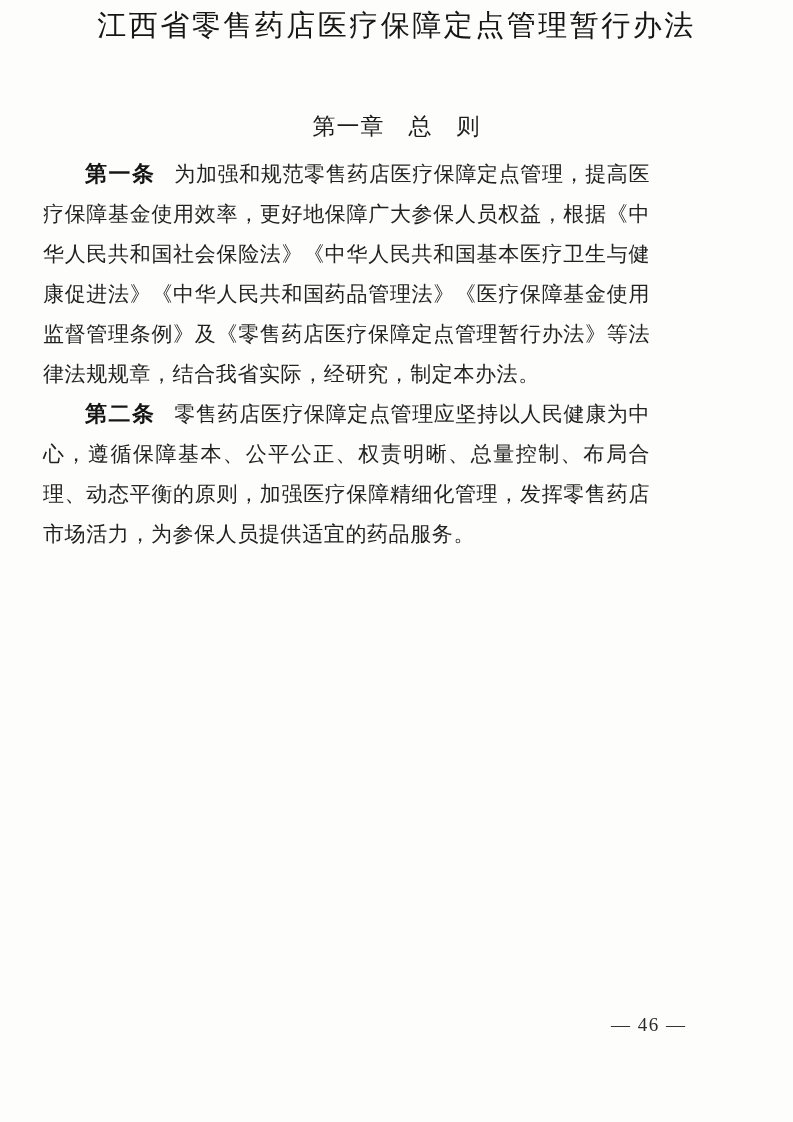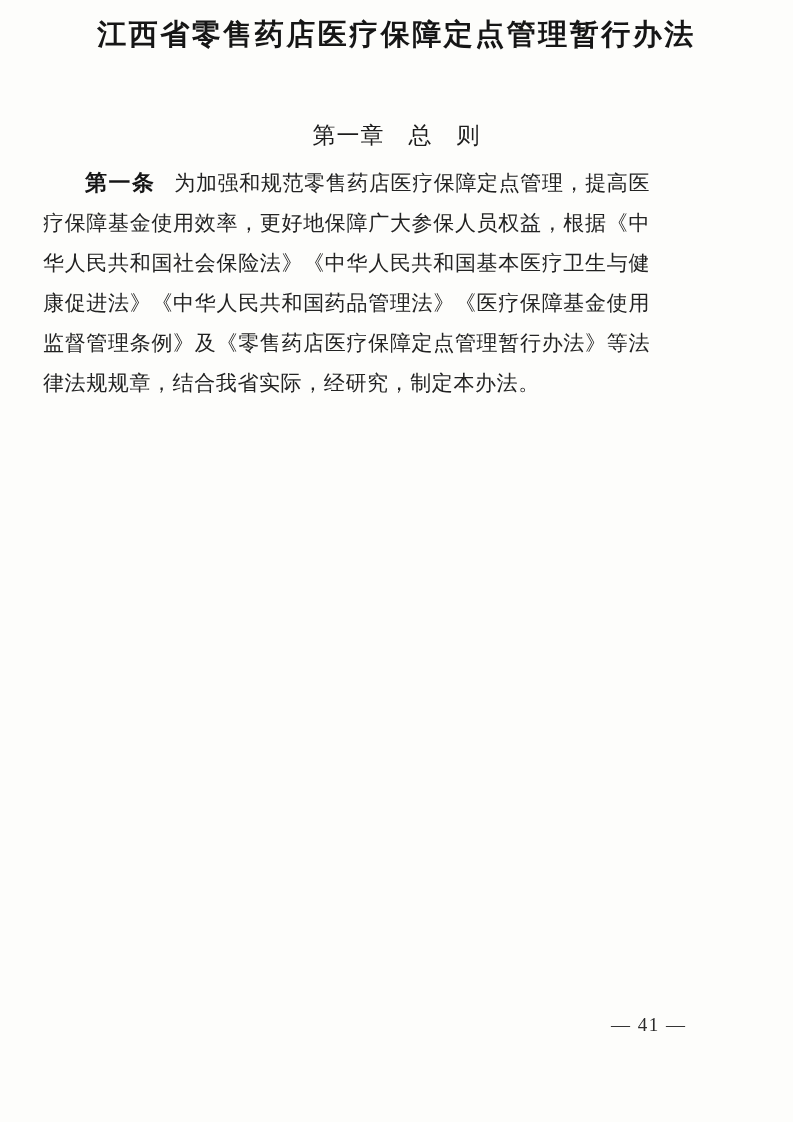--- a/index.html
+++ b/index.html
@@ -12,24 +12,24 @@
     position: relative;
     width: 793px;
     height: 1122px;
     margin: 0 auto;
     background: #fdfdfb;
     color: #1f1f1f;
     overflow: hidden;
     box-sizing: border-box;
   }
   .doc-title {
-    margin: 12px;
+    margin: 3px;
     text-align: center;
     font-size: 29px;
-    font-weight: 700;
+    font-weight: 400;
     letter-spacing: 2.5px;
     line-height: 44px;
     color: #161616;
     font-family: "Liberation Serif", "DejaVu Serif", serif;
   }
   .chapter-heading {
     margin: 64px 0 0 0;
     text-align: center;
     font-size: 23px;
     font-weight: 400;
@@ -77,19 +77,22 @@
   <h1 class="doc-title">江西省零售药店医疗保障定点管理暂行办法</h1>
 
   <h2 class="chapter-heading">第一章　总　则</h2>
 
   <div class="doc-body">
 
     <p class="article">
       <span class="article-label">第一条</span><span>为加强和规范零售药店医疗保障定点管理，提高医疗保障基金使用效率，更好地保障广大参保人员权益，根据《中华人民共和国社会保险法》《中华人民共和国基本医疗卫生与健康促进法》《中华人民共和国药品管理法》《医疗保障基金使用监督管理条例》及《零售药店医疗保障定点管理暂行办法》等法律法规规章，结合我省实际，经研究，制定本办法。</span>
     </p>
 
+    <p class="article">
+      <span class="article-label">第二条</span><span>零售药店医疗保障定点管理应坚持以人民健康为中心，遵循保障基本、公平公正、权责明晰、总量控制、布局合理、动态平衡的原则，加强医疗保障精细化管理，发挥零售药店市场活力，为参保人员提供适宜的药品服务。</span>
+    </p>
 
 
   </div>
 
-  <div class="page-number">— 41 —</div>
+  <div class="page-number">— 46 —</div>
 
 </div>
 
 </body></html>

